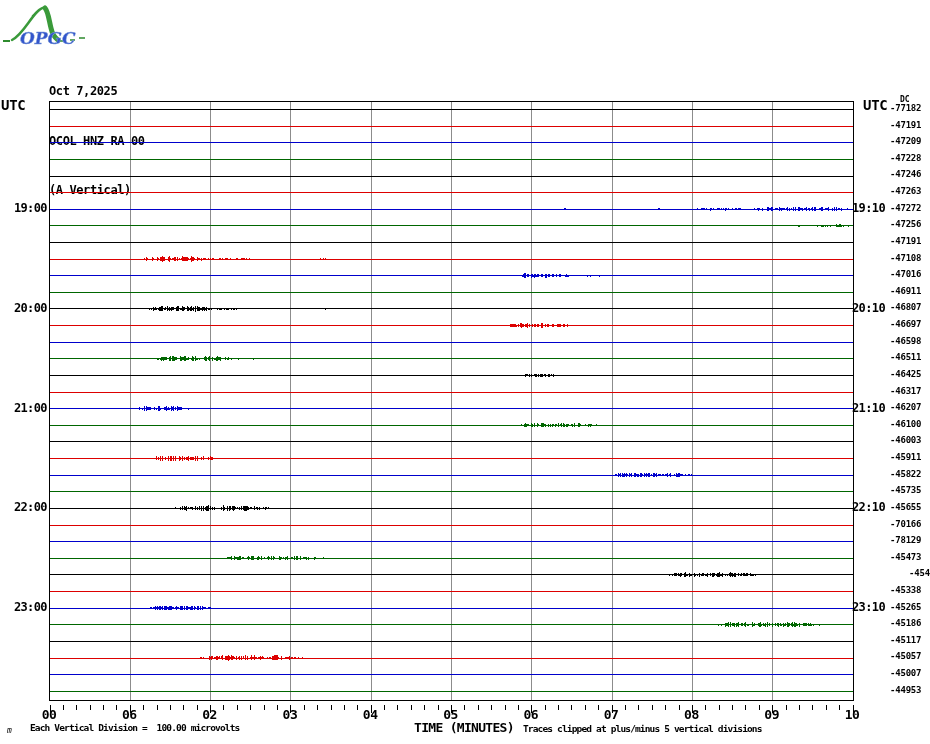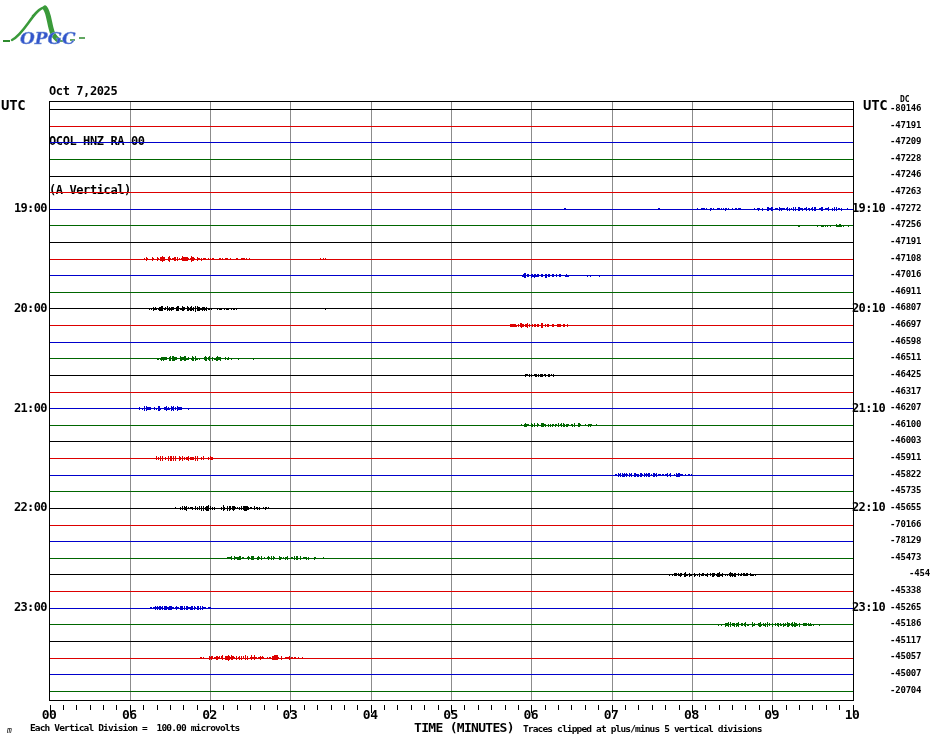--- a/index.html
+++ b/index.html
@@ -173,21 +173,21 @@
     <div class="abs time-label left" style="top: 600.1px;">23:00</div>
   </div>
 <div id="right-time-labels">
     <div class="abs time-label right" style="top: 201.22px;">19:10</div>
     <div class="abs time-label right" style="top: 300.94px;">20:10</div>
     <div class="abs time-label right" style="top: 400.66px;">21:10</div>
     <div class="abs time-label right" style="top: 500.38px;">22:10</div>
     <div class="abs time-label right" style="top: 600.1px;">23:10</div>
   </div>
 <div id="dc-values">
-    <div class="abs dc-value" style="top: 103px;">-80146</div>
+    <div class="abs dc-value" style="top: 103px;">-77182</div>
     <div class="abs dc-value" style="top: 119.62px;">-47191</div>
     <div class="abs dc-value" style="top: 136.24px;">-47209</div>
     <div class="abs dc-value" style="top: 152.86px;">-47228</div>
     <div class="abs dc-value" style="top: 169.48px;">-47246</div>
     <div class="abs dc-value" style="top: 186.1px;">-47263</div>
     <div class="abs dc-value" style="top: 202.72px;">-47272</div>
     <div class="abs dc-value" style="top: 219.34px;">-47256</div>
     <div class="abs dc-value" style="top: 235.96px;">-47191</div>
     <div class="abs dc-value" style="top: 252.58px;">-47108</div>
     <div class="abs dc-value" style="top: 269.2px;">-47016</div>
@@ -208,21 +208,21 @@
     <div class="abs dc-value" style="top: 518.5px;">-70166</div>
     <div class="abs dc-value" style="top: 535.12px;">-78129</div>
     <div class="abs dc-value" style="top: 551.74px;">-45473</div>
     <div class="abs dc-value" style="top: 568.36px; margin-left: 19px;">-45415</div>
     <div class="abs dc-value" style="top: 584.98px;">-45338</div>
     <div class="abs dc-value" style="top: 601.6px;">-45265</div>
     <div class="abs dc-value" style="top: 618.22px;">-45186</div>
     <div class="abs dc-value" style="top: 634.84px;">-45117</div>
     <div class="abs dc-value" style="top: 651.46px;">-45057</div>
     <div class="abs dc-value" style="top: 668.08px;">-45007</div>
-    <div class="abs dc-value" style="top: 684.7px;">-20704</div>
+    <div class="abs dc-value" style="top: 684.7px;">-44953</div>
   </div>
 <div id="xtick-labels">
     <div class="abs xtick-label" style="left: 33px;">00</div>
     <div class="abs xtick-label" style="left: 113.3px;">06</div>
     <div class="abs xtick-label" style="left: 193.6px;">02</div>
     <div class="abs xtick-label" style="left: 273.9px;">03</div>
     <div class="abs xtick-label" style="left: 354.2px;">04</div>
     <div class="abs xtick-label" style="left: 434.5px;">05</div>
     <div class="abs xtick-label" style="left: 514.8px;">06</div>
     <div class="abs xtick-label" style="left: 595.1px;">07</div>

